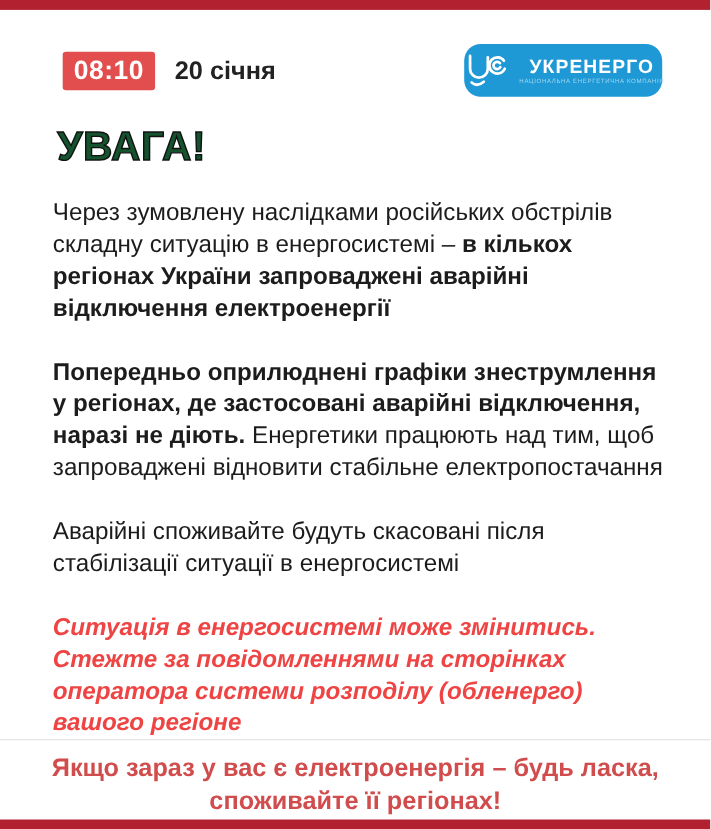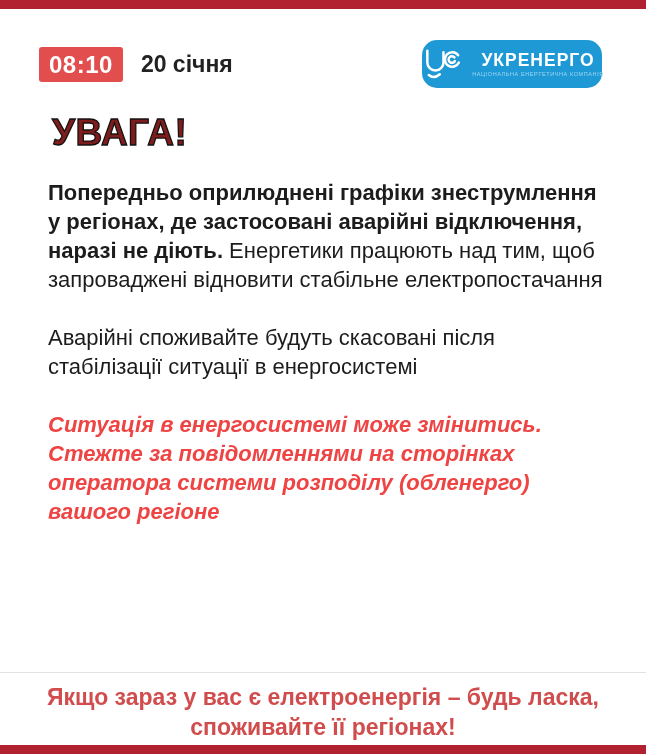--- a/index.html
+++ b/index.html
@@ -19,21 +19,21 @@
     left: 0; right: 0;
     height: 9px;
     background: #b1212f;
   }
   .accent-bar.top { top: 0; }
   .accent-bar.bottom { bottom: 0; }
 
   
   .header {
     position: absolute;
-    top: 40px; left: 39px; right: 44px;
+    top: 40px; left: 57px; right: 44px;
     height: 48px;
     display: flex;
     align-items: center;
   }
   .time-badge {
     background: #e24d4d;
     color: #ffffff;
     font-weight: bold;
     font-size: 24px;
     line-height: 1;
@@ -76,21 +76,21 @@
     white-space: nowrap;
     margin-top: 1px;
   }
 
   
   .title {
     position: absolute;
     top: 112px; left: 52px;
     font-size: 37px;
     font-weight: 900;
-    color: #7f1d1d;
+    color: #14532d;
     letter-spacing: 0.5px;
     -webkit-text-stroke: 1.3px #111111;
   }
 
   
   .body-text {
     position: absolute;
     top: 178px;
     left: 48px;
     width: 558px;
@@ -149,20 +149,21 @@
       <div class="logo-textcol">
         <span class="logo-wordmark">УКРЕНЕРГО</span>
         <span class="logo-tagline">НАЦІОНАЛЬНА ЕНЕРГЕТИЧНА КОМПАНІЯ</span>
       </div>
     </div>
   </div>
 
   <h1 class="title">УВАГА!</h1>
 
   <main class="body-text">
+    <p><span>Через зумовлену наслідками російських обстрілів складну ситуацію в енергосистемі – </span><b>в кількох регіонах України запроваджені аварійні відключення електроенергії</b></p>
     <p><b>Попередньо оприлюднені графіки знеструмлення у регіонах, де застосовані аварійні відключення, наразі не діють.</b><span> Енергетики працюють над тим, щоб запроваджені відновити стабільне електропостачання</span></p>
     <p>Аварійні споживайте будуть скасовані після стабілізації ситуації в енергосистемі</p>
     <p class="para-italic">Ситуація в енергосистемі може змінитись. Стежте за повідомленнями на сторінках оператора системи розподілу (обленерго) вашого регіоне</p>
   </main>
 
   <div class="divider"></div>
 
   <div class="footer">
     <p class="footer-message">Якщо зараз у вас є електроенергія – будь ласка, споживайте її регіонах!</p>
   </div>

